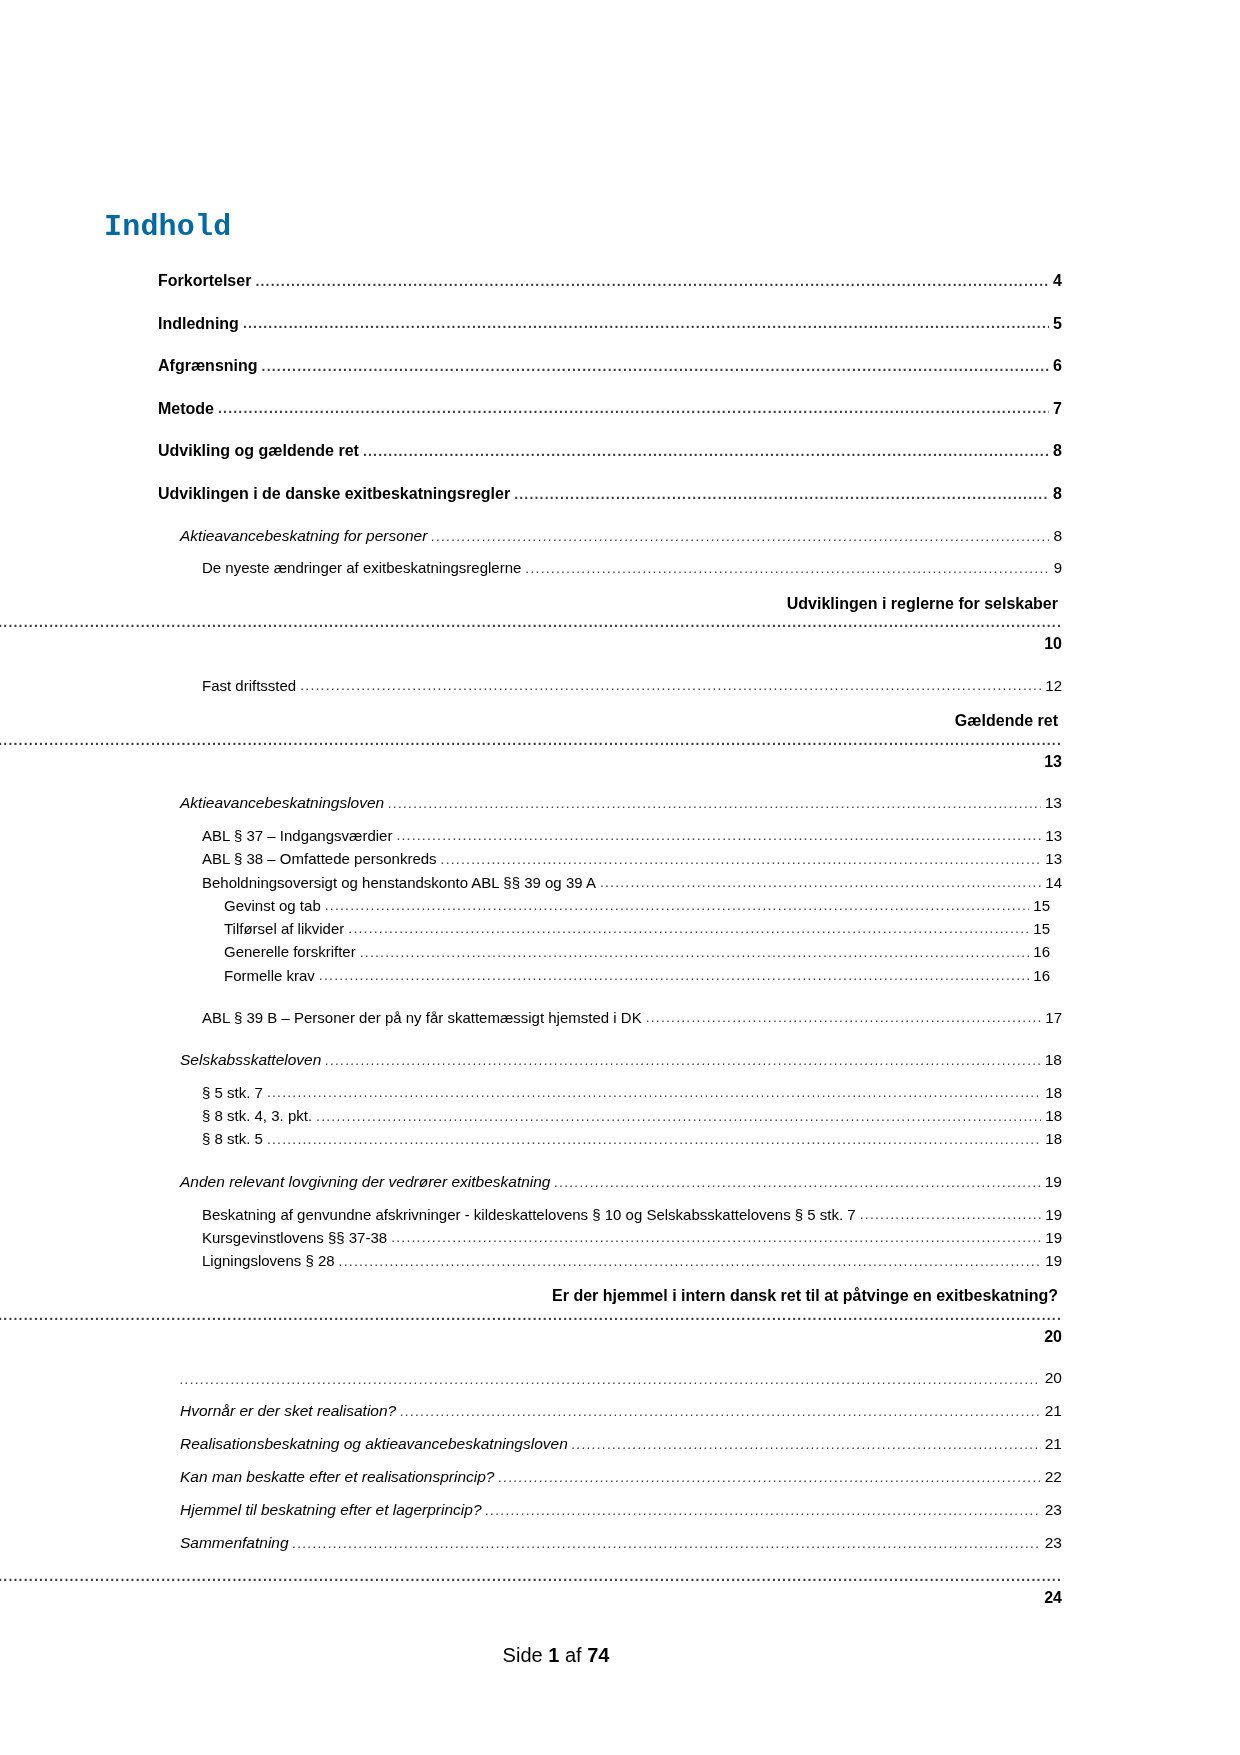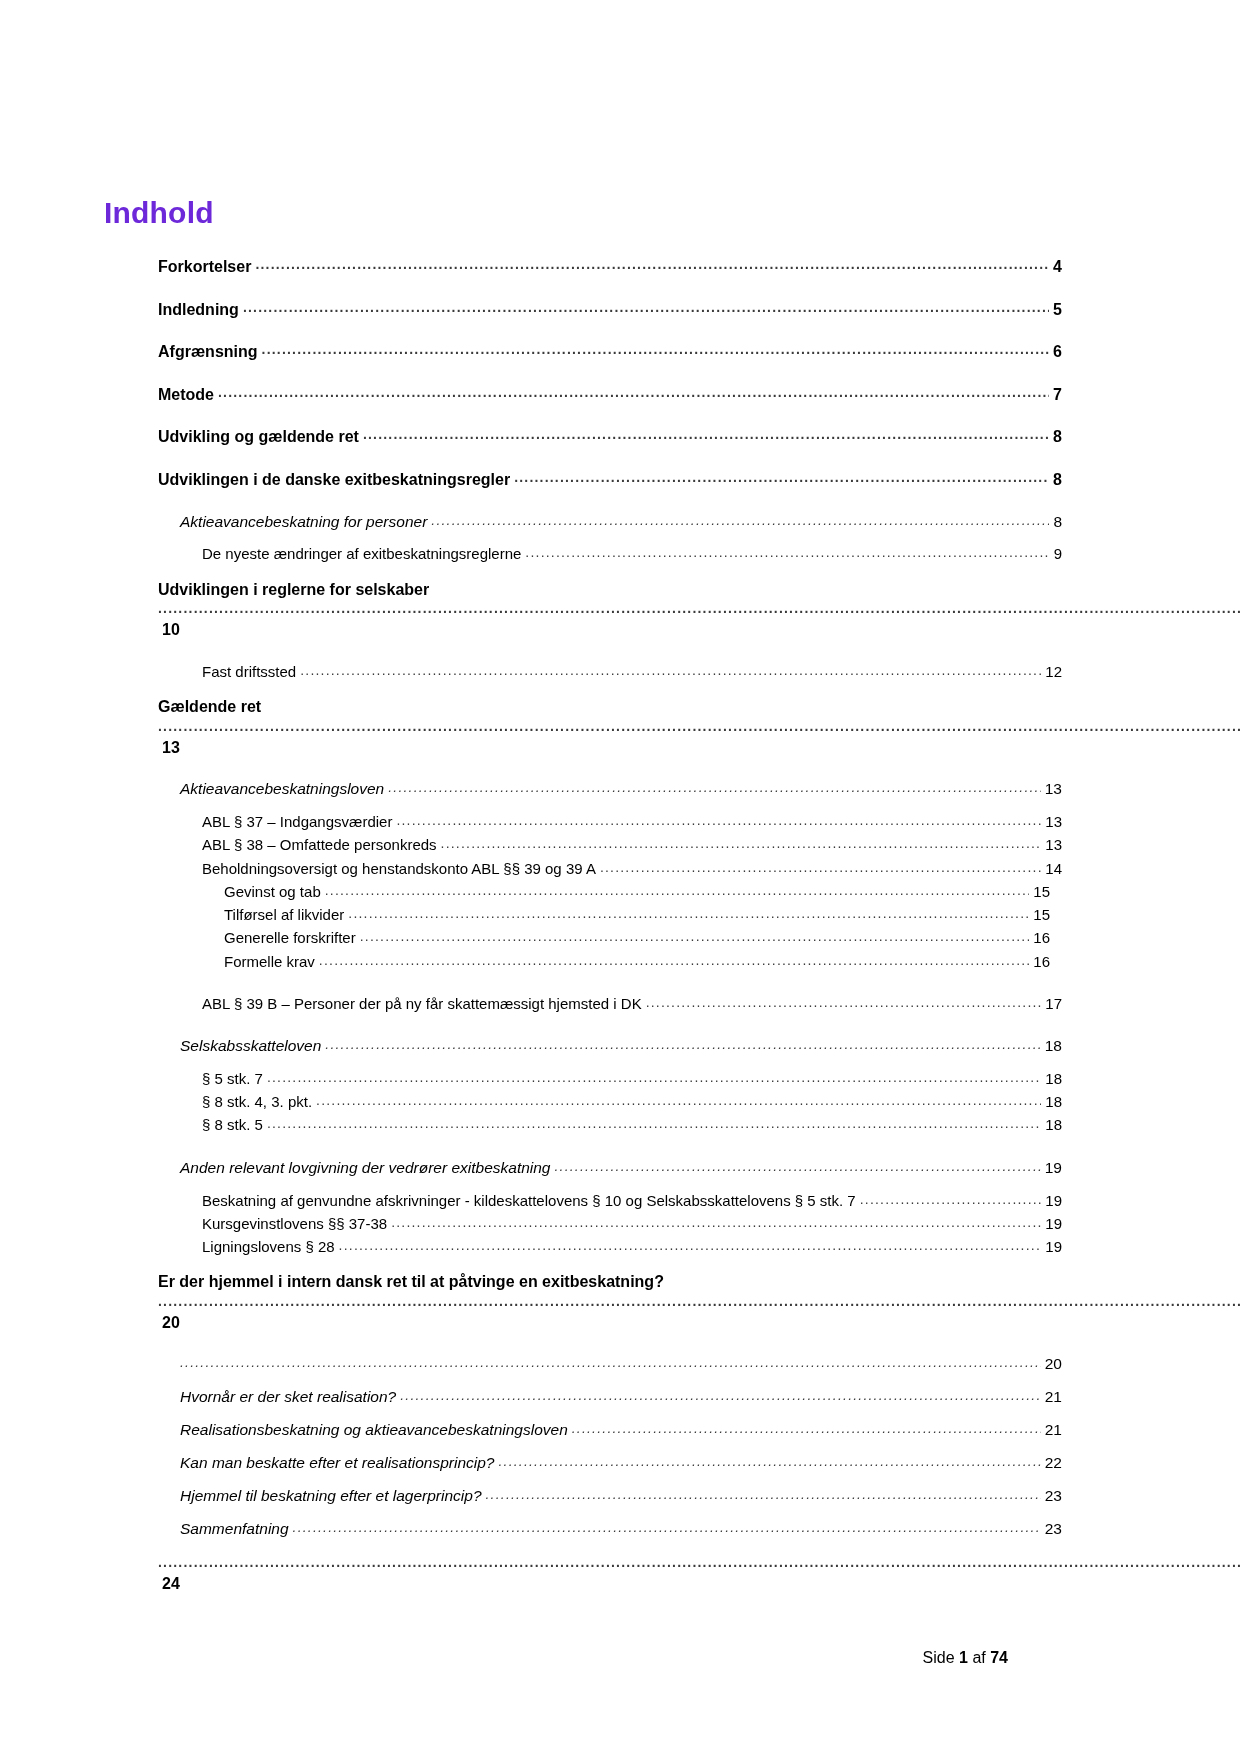--- a/index.html
+++ b/index.html
@@ -14,34 +14,34 @@
   .page {
     position: relative;
     width: 1240px;
     height: 1755px;
     box-sizing: border-box;
     padding: 196px 232px 0 104px;
     background: #ffffff;
     overflow: hidden;
   }
   .toc-title {
-    font-family: Liberation Sans, sans-serif;
+    font-family: Liberation Mono, monospace;
     font-size: 30px;
     font-weight: bold;
-    color: #6d28d9;
-    margin: 0 0 26px 0;
+    color: #0369a1;
+    margin: 14px 0 26px 0;
     letter-spacing: 0.2px;
   }
   .toc {
     width: 904px;
     margin-left: 54px;
   }
   .entry {
     display: flex;
-    align-items: flex-start;
+    align-items: flex-end;
     font-size: 15.5px;
     line-height: 1.35;
     white-space: nowrap;
   }
   .entry .label {
     flex: 0 0 auto;
     padding-right: 4px;
   }
   .entry .leader {
     flex: 1 1 auto;
@@ -85,22 +85,22 @@
   }
 
   .gap-before { margin-top: 14px; flex-direction: column; }
   .gap-small-before { margin-top: 22px; }
 
   .footer {
     position: absolute;
     left: 104px;
     right: 232px;
     bottom: 88px;
-    text-align: right;
-    font-size: 16px;
+    text-align: center;
+    font-size: 20px;
   }
   .footer .strong { font-weight: bold; }
 </style>
 </head>
 <body>
 
 <div class="page">
   <h1 class="toc-title">Indhold</h1>
   <div class="toc" id="toc">
       <div class="entry lvl1">

